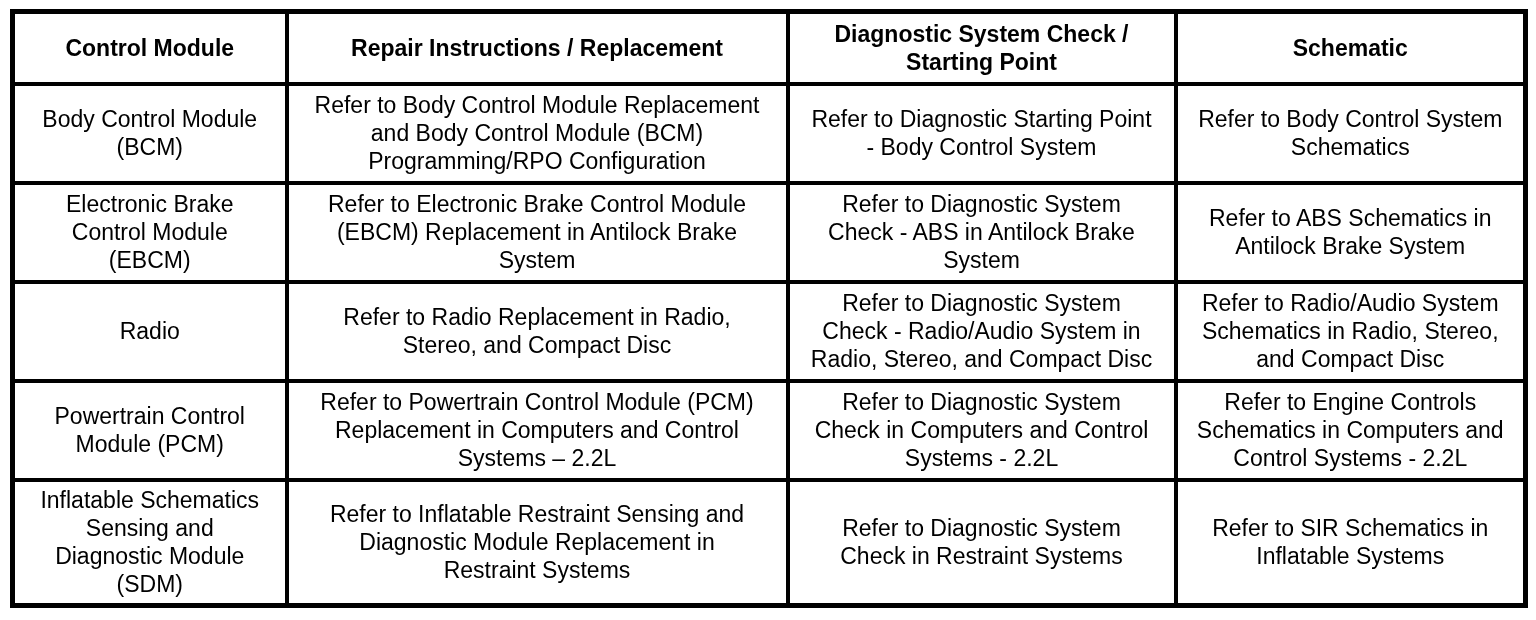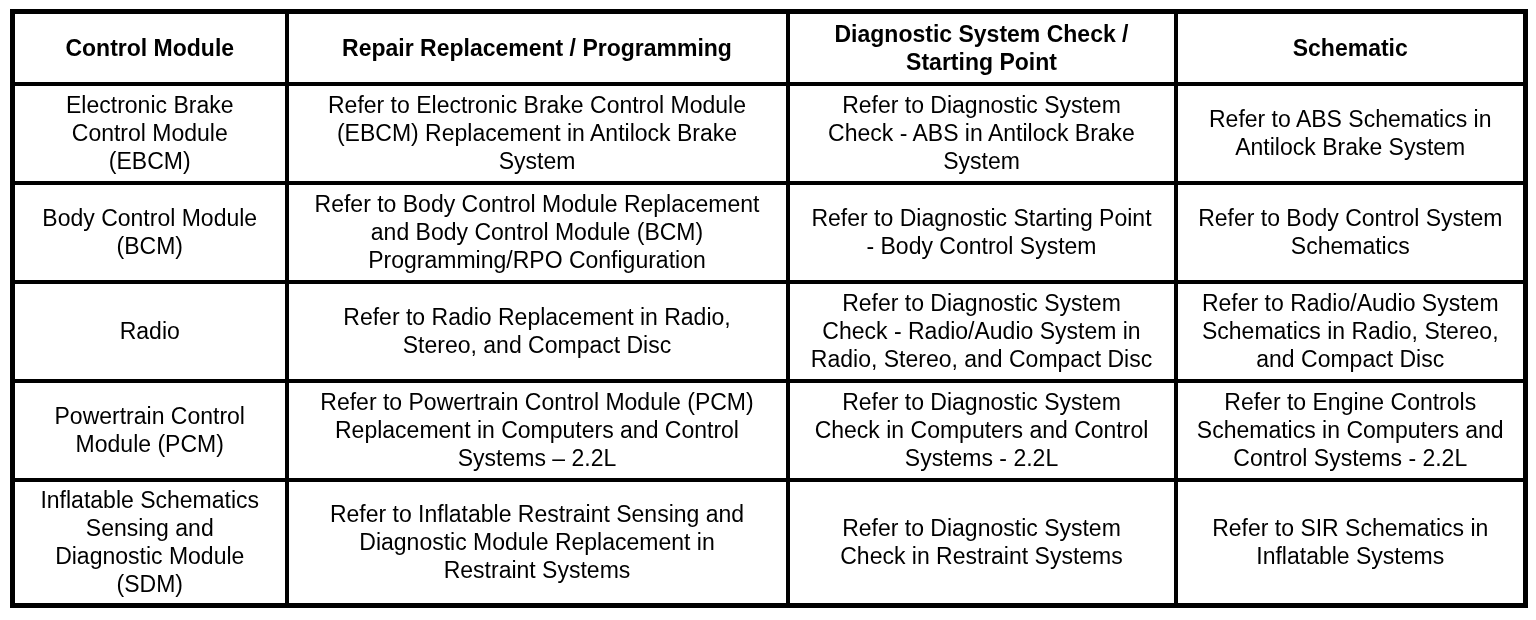--- a/index.html
+++ b/index.html
@@ -47,50 +47,50 @@
   <table class="module-table">
     <colgroup>
       <col style="width:274px">
       <col style="width:501px">
       <col style="width:388px">
       <col style="width:350px">
     </colgroup>
     <thead>
       <tr class="header-row">
         <th>Control Module</th>
-        <th>Repair Replacement / Programming</th>
+        <th>Repair Instructions / Replacement</th>
         <th>Diagnostic System Check /
 Starting Point</th>
         <th>Schematic</th>
       </tr>
     </thead>
     <tbody>
+      <tr class="body-row">
+        <td>Body Control Module
+(BCM)</td>
+        <td>Refer to Body Control Module Replacement
+and Body Control Module (BCM)
+Programming/RPO Configuration</td>
+        <td>Refer to Diagnostic Starting Point
+- Body Control System</td>
+        <td>Refer to Body Control System
+Schematics</td>
+      </tr>
       <tr class="body-row">
         <td>Electronic Brake
 Control Module
 (EBCM)</td>
         <td>Refer to Electronic Brake Control Module
 (EBCM) Replacement in Antilock Brake
 System</td>
         <td>Refer to Diagnostic System
 Check - ABS in Antilock Brake
 System</td>
         <td>Refer to ABS Schematics in
 Antilock Brake System</td>
-      </tr>
-      <tr class="body-row">
-        <td>Body Control Module
-(BCM)</td>
-        <td>Refer to Body Control Module Replacement
-and Body Control Module (BCM)
-Programming/RPO Configuration</td>
-        <td>Refer to Diagnostic Starting Point
-- Body Control System</td>
-        <td>Refer to Body Control System
-Schematics</td>
       </tr>
       <tr class="body-row">
         <td>Radio</td>
         <td>Refer to Radio Replacement in Radio,
 Stereo, and Compact Disc</td>
         <td>Refer to Diagnostic System
 Check - Radio/Audio System in
 Radio, Stereo, and Compact Disc</td>
         <td>Refer to Radio/Audio System
 Schematics in Radio, Stereo,

